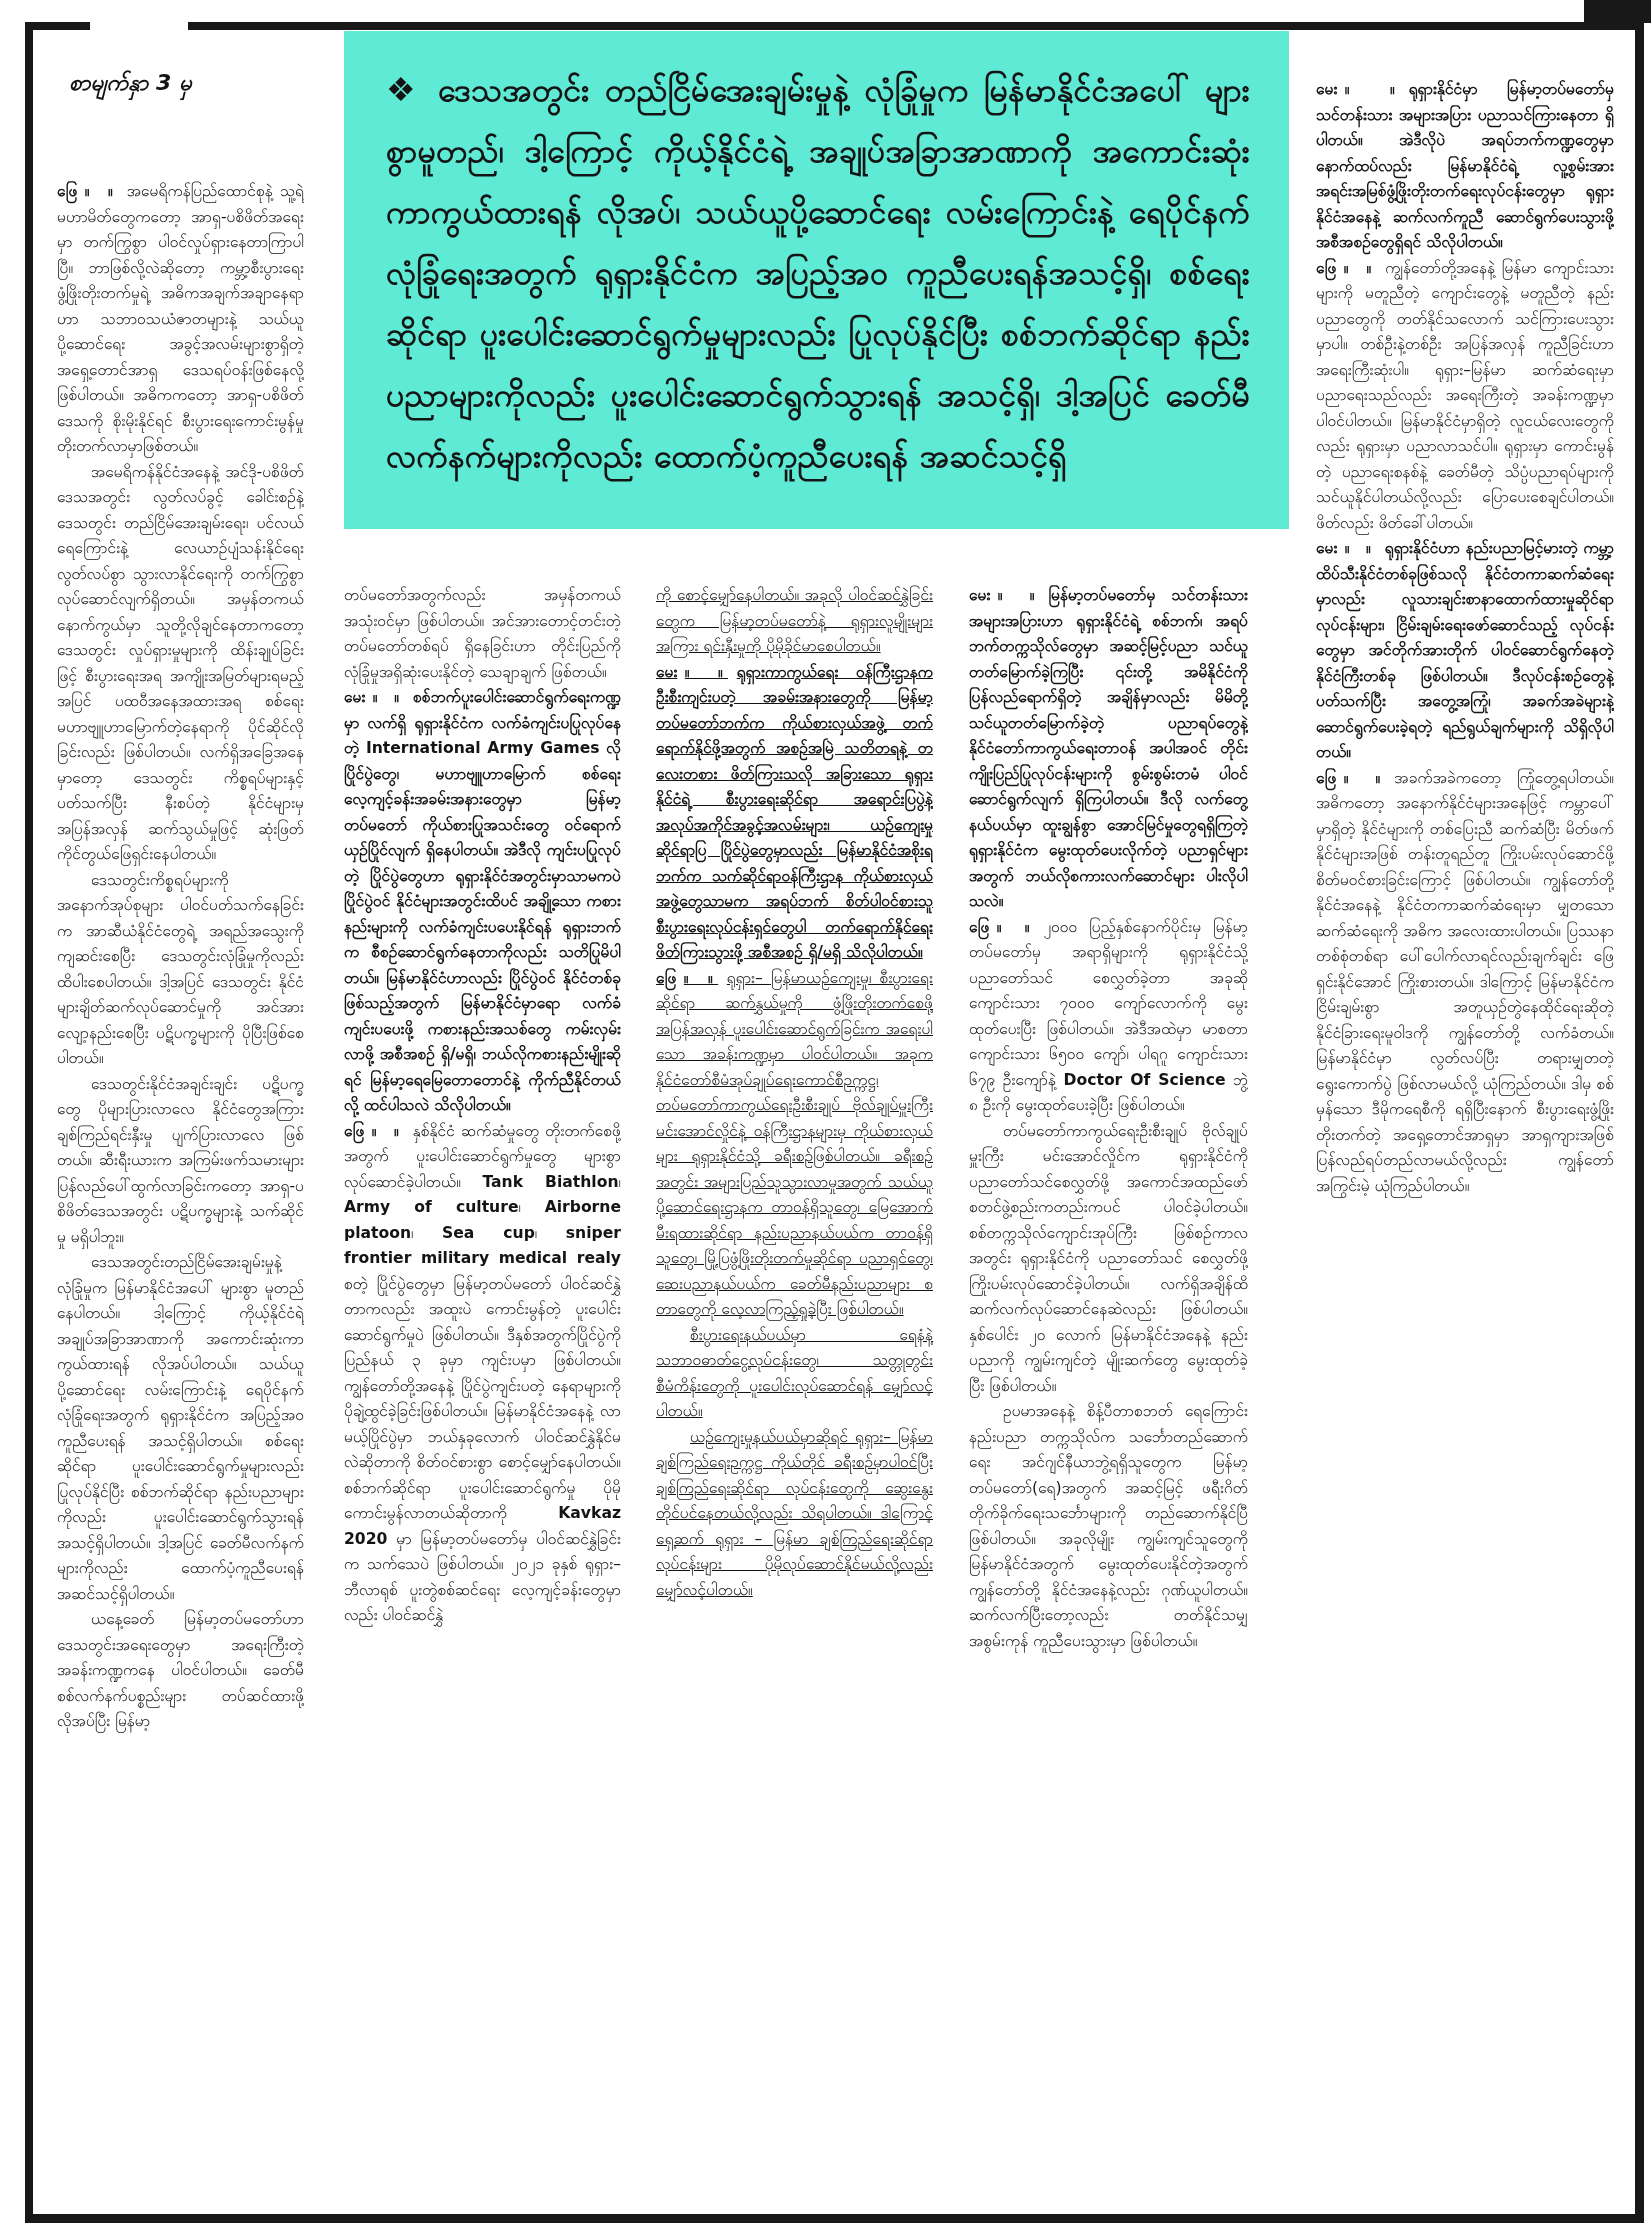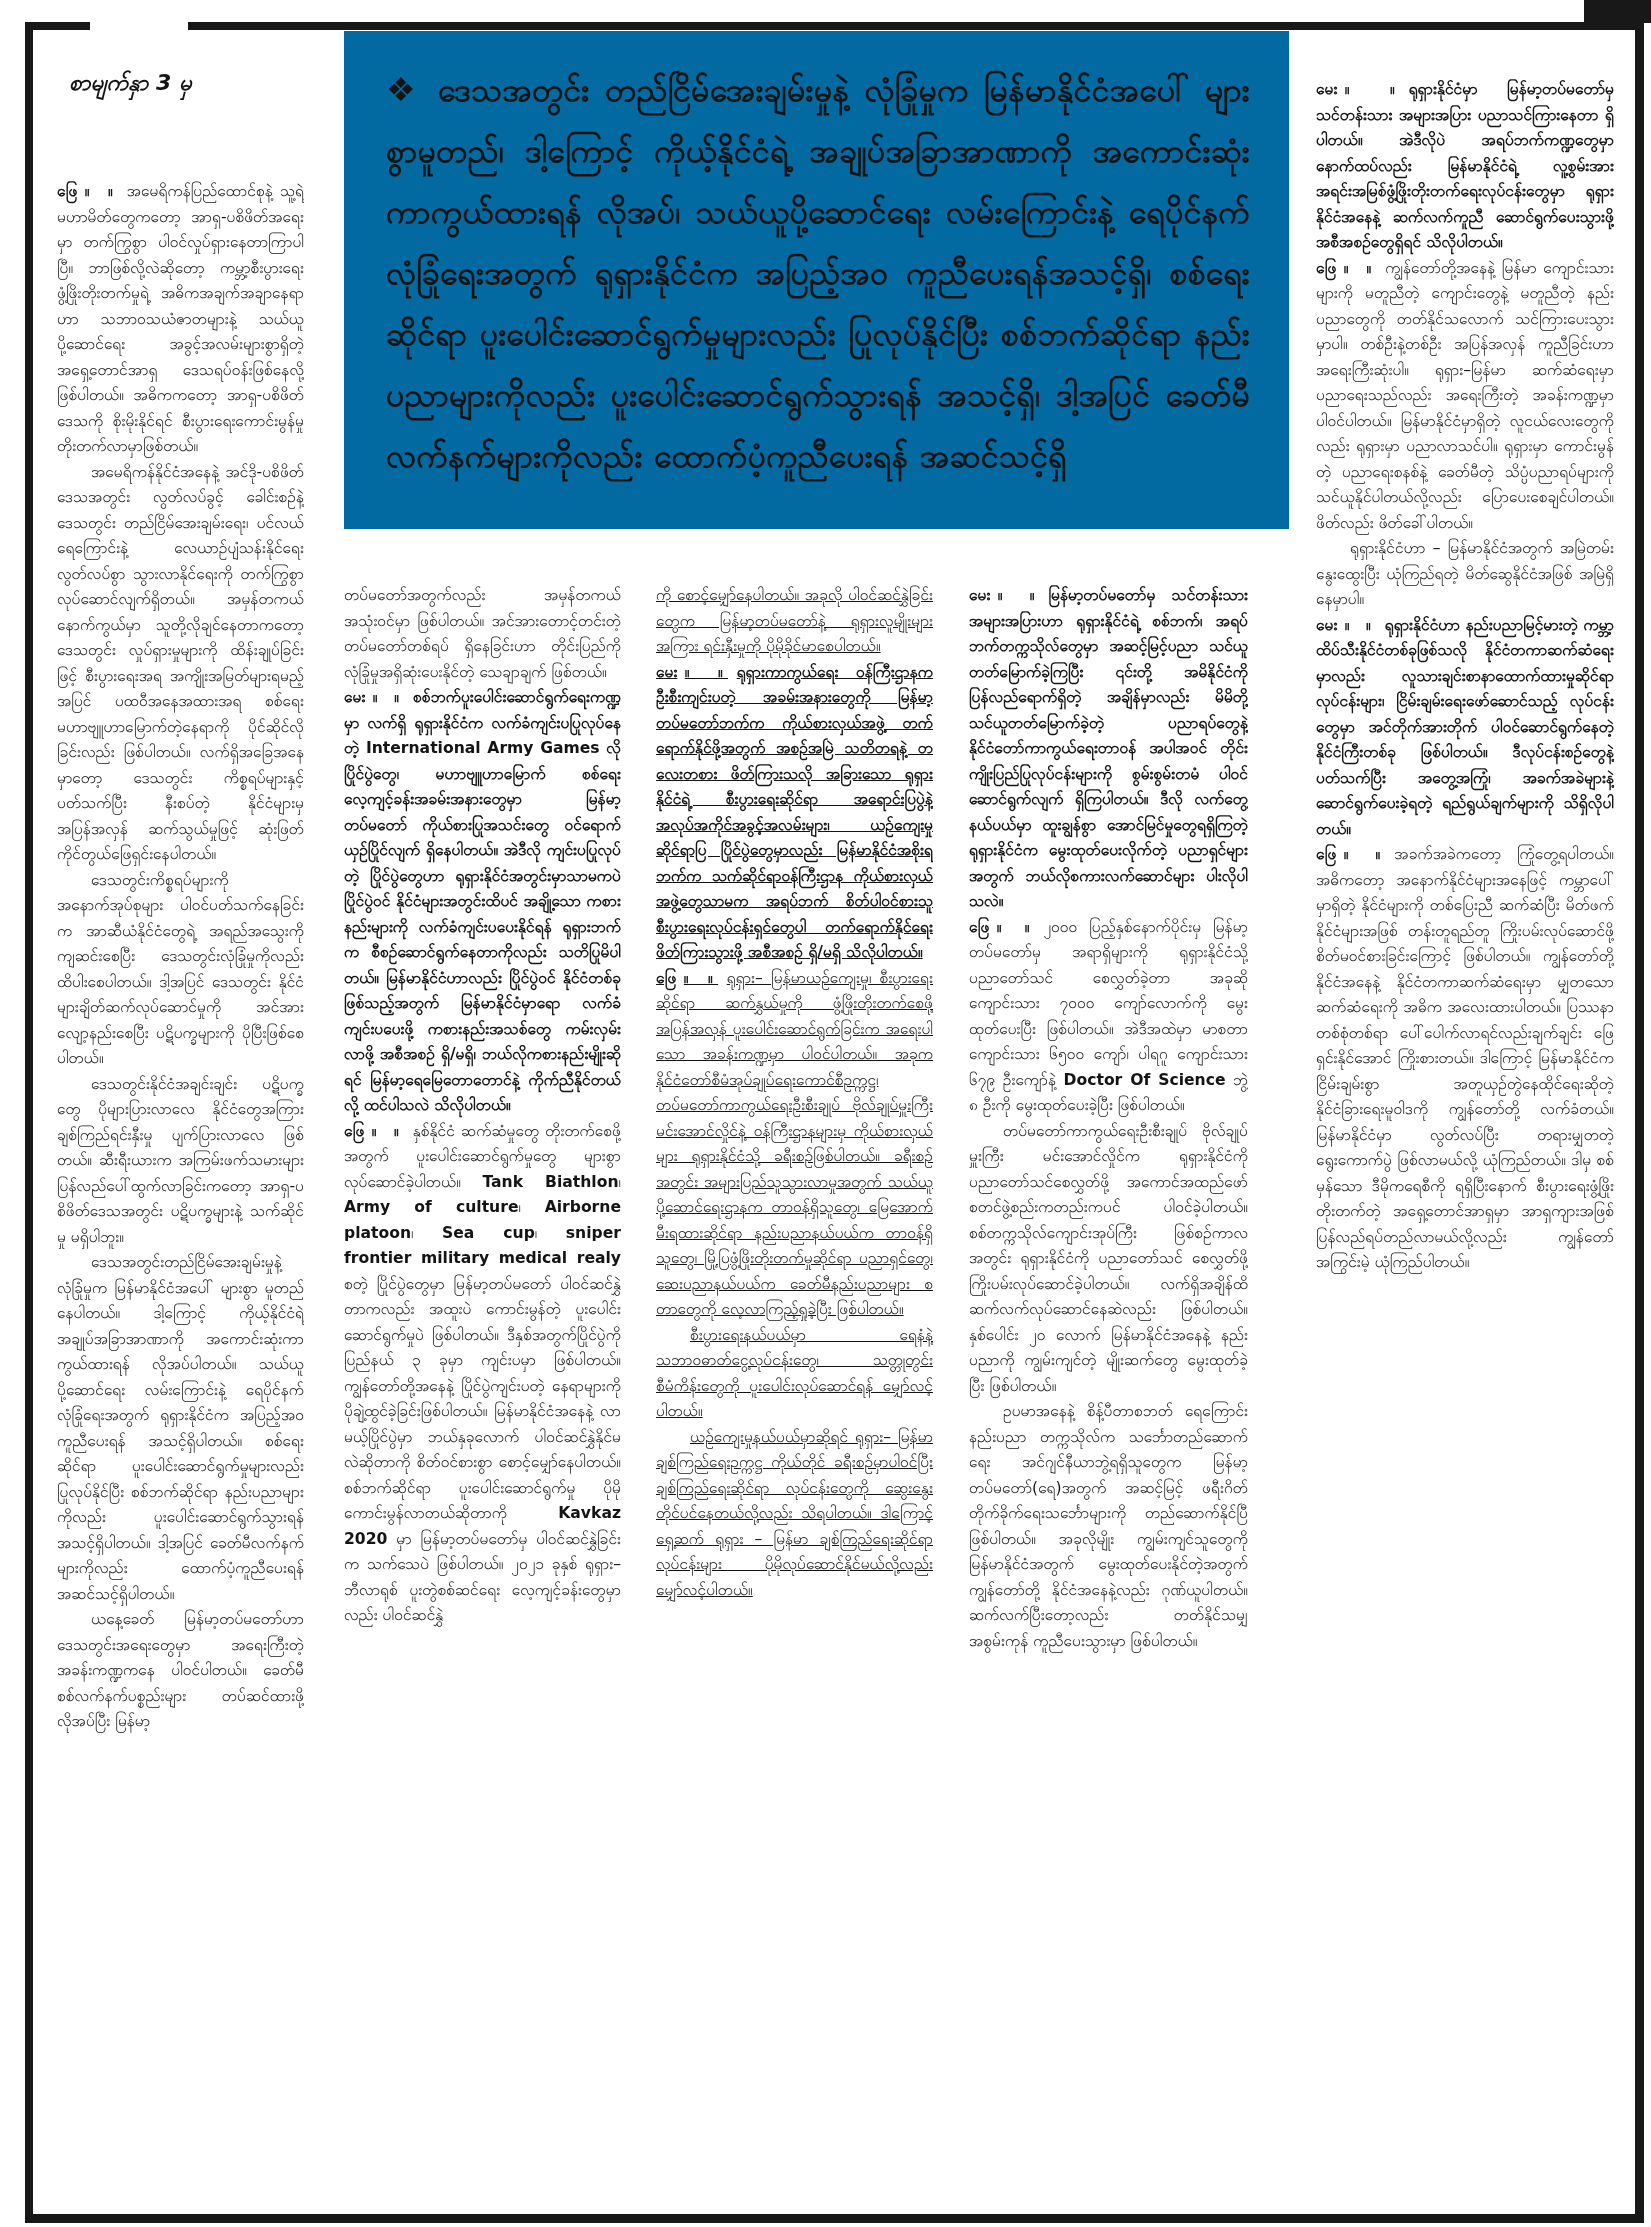--- a/index.html
+++ b/index.html
@@ -10,21 +10,21 @@
   #bar-right{left:1635px;top:0;width:8.6px;height:2222px;}
   #bar-top-stub{left:25px;top:21.5px;width:65px;height:8px;}
   #bar-top{left:188px;top:21.5px;width:1456px;height:8px;}
   #bar-top-corner{left:1584px;top:0;width:67px;height:22.5px;}
   #bar-bottom{left:25px;top:2214px;width:1619px;height:8.6px;}
 
   .page-label{position:absolute;left:69px;top:68px;font-size:22px;
         font-style:italic;font-weight:bold;white-space:nowrap;}
 
   .headline-box{position:absolute;left:344px;top:31px;width:945px;height:498px;
-        background:#0369a1;box-sizing:border-box;padding:28px 39px 16px 42px;}
+        background:#5eead4;box-sizing:border-box;padding:28px 39px 16px 42px;}
   .headline-text{font-size:32px;line-height:61px;font-weight:bold;
         text-align:justify;letter-spacing:0.3px;}
   .headline-bullet{font-size:33px;margin-right:18px;font-weight:bold;}
 
   .col{position:absolute;font-size:15.6px;line-height:25.5px;text-align:justify;
        overflow:hidden;margin-top:44px;}
   #col1{left:57px;top:135px;width:247px;height:2072px;}
   #col2{left:344px;top:539px;width:277px;height:1668px;}
   #col3{left:656px;top:539px;width:277px;height:1668px;text-decoration:underline;}
   #col4{left:969px;top:539px;width:279px;height:1668px;}
@@ -78,19 +78,18 @@
     </div>
   <div class="col" id="col4">
       <p class="para q"><span class="qa-label">မေး</span><span class="qa-marker">။ ။</span>မြန်မာ့တပ်မတော်မှ သင်တန်းသား အများအပြားဟာ ရုရှားနိုင်ငံရဲ့ စစ်ဘက်၊ အရပ်ဘက်တက္ကသိုလ်တွေမှာ အဆင့်မြင့်ပညာ သင်ယူတတ်မြောက်ခဲ့ကြပြီး ၎င်းတို့ အမိနိုင်ငံကို ပြန်လည်ရောက်ရှိတဲ့ အချိန်မှာလည်း မိမိတို့ သင်ယူတတ်မြောက်ခဲ့တဲ့ ပညာရပ်တွေနဲ့ နိုင်ငံတော်ကာကွယ်ရေးတာဝန် အပါအဝင် တိုင်းကျိုးပြည်ပြုလုပ်ငန်းများကို စွမ်းစွမ်းတမံ ပါဝင်ဆောင်ရွက်လျက် ရှိကြပါတယ်။ ဒီလို လက်တွေ့နယ်ပယ်မှာ ထူးချွန်စွာ အောင်မြင်မှုတွေရရှိကြတဲ့ ရုရှားနိုင်ငံက မွေးထုတ်ပေးလိုက်တဲ့ ပညာရှင်များအတွက် ဘယ်လိုစကားလက်ဆောင်များ ပါးလိုပါသလဲ။</p>
       <p class="para a"><span class="qa-label">ဖြေ</span><span class="qa-marker">။ ။</span>၂၀၀၀ ပြည့်နှစ်နောက်ပိုင်းမှ မြန်မာ့တပ်မတော်မှ အရာရှိများကို ရုရှားနိုင်ငံသို့ ပညာတော်သင် စေလွှတ်ခဲ့တာ အခုဆို ကျောင်းသား ၇၀၀၀ ကျော်လောက်ကို မွေးထုတ်ပေးပြီး ဖြစ်ပါတယ်။ အဲဒီအထဲမှာ မာစတာ ကျောင်းသား ၆၅၀၀ ကျော်၊ ပါရဂူ ကျောင်းသား ၆၇၉ ဦးကျော်နဲ့ <b class="en">Doctor Of Science</b> ဘွဲ့ ၈ ဦးကို မွေးထုတ်ပေးခဲ့ပြီး ဖြစ်ပါတယ်။</p>
       <p class="para body">တပ်မတော်ကာကွယ်ရေးဦးစီးချုပ် ဗိုလ်ချုပ်မှူးကြီး မင်းအောင်လှိုင်က ရုရှားနိုင်ငံကို ပညာတော်သင်စေလွှတ်ဖို့ အကောင်အထည်ဖော် စတင်ဖွဲ့စည်းကတည်းကပင် ပါဝင်ခဲ့ပါတယ်။ စစ်တက္ကသိုလ်ကျောင်းအုပ်ကြီး ဖြစ်စဉ်ကာလအတွင်း ရုရှားနိုင်ငံကို ပညာတော်သင် စေလွှတ်ဖို့ ကြိုးပမ်းလုပ်ဆောင်ခဲ့ပါတယ်။ လက်ရှိအချိန်ထိ ဆက်လက်လုပ်ဆောင်နေဆဲလည်း ဖြစ်ပါတယ်။ နှစ်ပေါင်း ၂၀ လောက် မြန်မာနိုင်ငံအနေနဲ့ နည်းပညာကို ကျွမ်းကျင်တဲ့ မျိုးဆက်တွေ မွေးထုတ်ခဲ့ပြီး ဖြစ်ပါတယ်။</p>
       <p class="para body">ဥပမာအနေနဲ့ စိန့်ပီတာစဘတ် ရေကြောင်းနည်းပညာ တက္ကသိုလ်က သင်္ဘောတည်ဆောက်ရေး အင်ဂျင်နီယာဘွဲ့ရရှိသူတွေက မြန်မာ့တပ်မတော်(ရေ)အတွက် အဆင့်မြင့် ဖရီးဂိတ်တိုက်ခိုက်ရေးသင်္ဘောများကို တည်ဆောက်နိုင်ပြီ ဖြစ်ပါတယ်။ အခုလိုမျိုး ကျွမ်းကျင်သူတွေကို မြန်မာနိုင်ငံအတွက် မွေးထုတ်ပေးနိုင်တဲ့အတွက် ကျွန်တော်တို့ နိုင်ငံအနေနဲ့လည်း ဂုဏ်ယူပါတယ်။ ဆက်လက်ပြီးတော့လည်း တတ်နိုင်သမျှ အစွမ်းကုန် ကူညီပေးသွားမှာ ဖြစ်ပါတယ်။</p>
     </div>
   <div class="col" id="col5">
       <p class="para q"><span class="qa-label">မေး</span><span class="qa-marker">။ ။</span>ရုရှားနိုင်ငံမှာ မြန်မာ့တပ်မတော်မှ သင်တန်းသား အများအပြား ပညာသင်ကြားနေတာ ရှိပါတယ်။ အဲဒီလိုပဲ အရပ်ဘက်ကဏ္ဍတွေမှာ နောက်ထပ်လည်း မြန်မာနိုင်ငံရဲ့ လူ့စွမ်းအားအရင်းအမြစ်ဖွံ့ဖြိုးတိုးတက်ရေးလုပ်ငန်းတွေမှာ ရုရှားနိုင်ငံအနေနဲ့ ဆက်လက်ကူညီ ဆောင်ရွက်ပေးသွားဖို့ အစီအစဉ်တွေရှိရင် သိလိုပါတယ်။</p>
       <p class="para a"><span class="qa-label">ဖြေ</span><span class="qa-marker">။ ။</span>ကျွန်တော်တို့အနေနဲ့ မြန်မာ ကျောင်းသားများကို မတူညီတဲ့ ကျောင်းတွေနဲ့ မတူညီတဲ့ နည်းပညာတွေကို တတ်နိုင်သလောက် သင်ကြားပေးသွားမှာပါ။ တစ်ဦးနဲ့တစ်ဦး အပြန်အလှန် ကူညီခြင်းဟာ အရေးကြီးဆုံးပါ။ ရုရှား–မြန်မာ ဆက်ဆံရေးမှာ ပညာရေးသည်လည်း အရေးကြီးတဲ့ အခန်းကဏ္ဍမှာ ပါဝင်ပါတယ်။ မြန်မာနိုင်ငံမှာရှိတဲ့ လူငယ်လေးတွေကိုလည်း ရုရှားမှာ ပညာလာသင်ပါ။ ရုရှားမှာ ကောင်းမွန်တဲ့ ပညာရေးစနစ်နဲ့ ခေတ်မီတဲ့ သိပ္ပံပညာရပ်များကိုသင်ယူနိုင်ပါတယ်လို့လည်း ပြောပေးစေချင်ပါတယ်။ ဖိတ်လည်း ဖိတ်ခေါ်ပါတယ်။</p>
-      <p class="para body">ရုရှားနိုင်ငံဟာ – မြန်မာနိုင်ငံအတွက် အမြဲတမ်း နွေးထွေးပြီး ယုံကြည်ရတဲ့ မိတ်ဆွေနိုင်ငံအဖြစ် အမြဲရှိနေမှာပါ။</p>
       <p class="para q"><span class="qa-label">မေး</span><span class="qa-marker">။ ။</span>ရုရှားနိုင်ငံဟာ နည်းပညာမြင့်မားတဲ့ ကမ္ဘာ့ထိပ်သီးနိုင်ငံတစ်ခုဖြစ်သလို နိုင်ငံတကာဆက်ဆံရေးမှာလည်း လူသားချင်းစာနာထောက်ထားမှုဆိုင်ရာ လုပ်ငန်းများ၊ ငြိမ်းချမ်းရေးဖော်ဆောင်သည့် လုပ်ငန်းတွေမှာ အင်တိုက်အားတိုက် ပါဝင်ဆောင်ရွက်နေတဲ့ နိုင်ငံကြီးတစ်ခု ဖြစ်ပါတယ်။ ဒီလုပ်ငန်းစဉ်တွေနဲ့ ပတ်သက်ပြီး အတွေ့အကြုံ၊ အခက်အခဲများနဲ့ ဆောင်ရွက်ပေးခဲ့ရတဲ့ ရည်ရွယ်ချက်များကို သိရှိလိုပါတယ်။</p>
       <p class="para a"><span class="qa-label">ဖြေ</span><span class="qa-marker">။ ။</span>အခက်အခဲကတော့ ကြုံတွေ့ရပါတယ်။ အဓိကတော့ အနောက်နိုင်ငံများအနေဖြင့် ကမ္ဘာပေါ်မှာရှိတဲ့ နိုင်ငံများကို တစ်ပြေးညီ ဆက်ဆံပြီး မိတ်ဖက်နိုင်ငံများအဖြစ် တန်းတူရည်တူ ကြိုးပမ်းလုပ်ဆောင်ဖို့ စိတ်မဝင်စားခြင်းကြောင့် ဖြစ်ပါတယ်။ ကျွန်တော်တို့ နိုင်ငံအနေနဲ့ နိုင်ငံတကာဆက်ဆံရေးမှာ မျှတသော ဆက်ဆံရေးကို အဓိက အလေးထားပါတယ်။ ပြဿနာ တစ်စုံတစ်ရာ ပေါ်ပေါက်လာရင်လည်းချက်ချင်း ဖြေရှင်းနိုင်အောင် ကြိုးစားတယ်။ ဒါကြောင့် မြန်မာနိုင်ငံက ငြိမ်းချမ်းစွာ အတူယှဉ်တွဲနေထိုင်ရေးဆိုတဲ့ နိုင်ငံခြားရေးမူဝါဒကို ကျွန်တော်တို့ လက်ခံတယ်။ မြန်မာနိုင်ငံမှာ လွတ်လပ်ပြီး တရားမျှတတဲ့ ရွေးကောက်ပွဲ ဖြစ်လာမယ်လို့ ယုံကြည်တယ်။ ဒါမှ စစ်မှန်သော ဒီမိုကရေစီကို ရရှိပြီးနောက် စီးပွားရေးဖွံ့ဖြိုးတိုးတက်တဲ့ အရှေ့တောင်အာရှမှာ အာရှကျားအဖြစ် ပြန်လည်ရပ်တည်လာမယ်လို့လည်း ကျွန်တော် အကြွင်းမဲ့ ယုံကြည်ပါတယ်။</p>
     </div>
 
 </div>
 
 
 </body></html>

